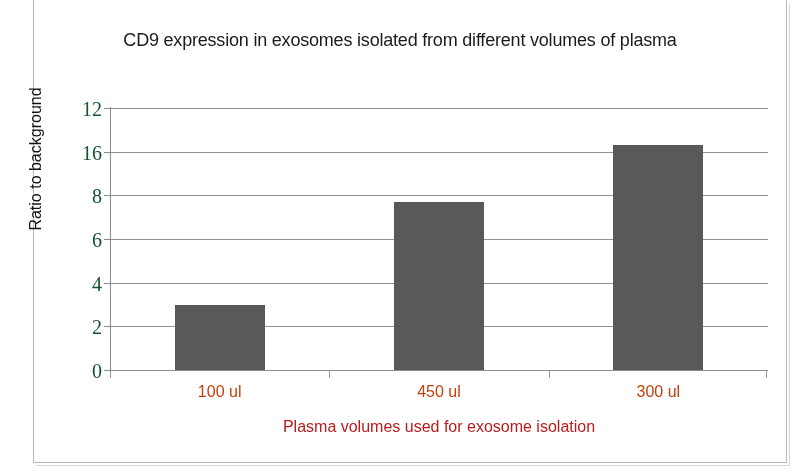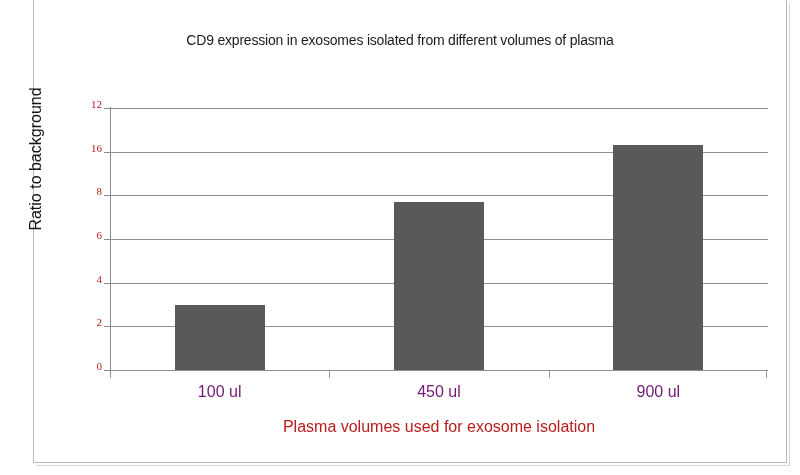--- a/index.html
+++ b/index.html
@@ -40,21 +40,21 @@
     border-bottom: 1px solid #d7d7d7;
   }
 
   
   #chart-title {
     position: absolute;
     left: 90px;
     top: 26px;
     width: 620px;
     text-align: center;
-    font-size: 14px;
+    font-size: 18px;
     line-height: 28px;
     color: #1b1b1b;
     font-family: "Liberation Sans", sans-serif;
     font-stretch: condensed;
     letter-spacing: -0.2px;
     white-space: normal;
   }
 
   
   #plot {
@@ -118,22 +118,22 @@
     height: 7px;
     border-left: 1.6px solid #9a9a9a;
   }
 
   
   .ylabel {
     position: absolute;
     right: 0;
     width: 38px;
     text-align: right;
-    font-size: 11px;
-    color: #b91c1c;
+    font-size: 20px;
+    color: #14532d;
     font-family: "Liberation Serif", serif;
     transform: translateY(-10px);
   }
   #y-tick-labels {
     position: absolute;
     left: 62px;
     top: 108px;
     width: 40px;
     height: 262px;
   }
@@ -170,21 +170,21 @@
     left: 110px;
     top: 383px;
     width: 658px;
     height: 24px;
   }
   .xlabel {
     position: absolute;
     top: 0;
     text-align: center;
     font-size: 16px;
-    color: #701a75;
+    color: #c2410c;
     font-family: "Liberation Sans", sans-serif;
     font-stretch: condensed;
     white-space: nowrap;
     transform: translateX(-50%);
   }
 
   
   #x-axis-title {
     position: absolute;
     left: 110px;
@@ -250,18 +250,18 @@
     <div id="x-axis-endcap-r" style="left:656px;"></div>
 
   <div class="xtick" style="left: 219.333px;"></div>
       <div class="xtick" style="left: 438.667px;"></div>
     </div>
 
   <div id="x-tick-labels">
 
   <div class="xlabel" style="left: 109.667px;">100 ul</div>
       <div class="xlabel" style="left: 329px;">450 ul</div>
-      <div class="xlabel" style="left: 548.333px;">900 ul</div>
+      <div class="xlabel" style="left: 548.333px;">300 ul</div>
     </div>
 
   <div id="x-axis-title">Plasma volumes used for exosome isolation</div>
 
 </div>
 
 </body></html>

